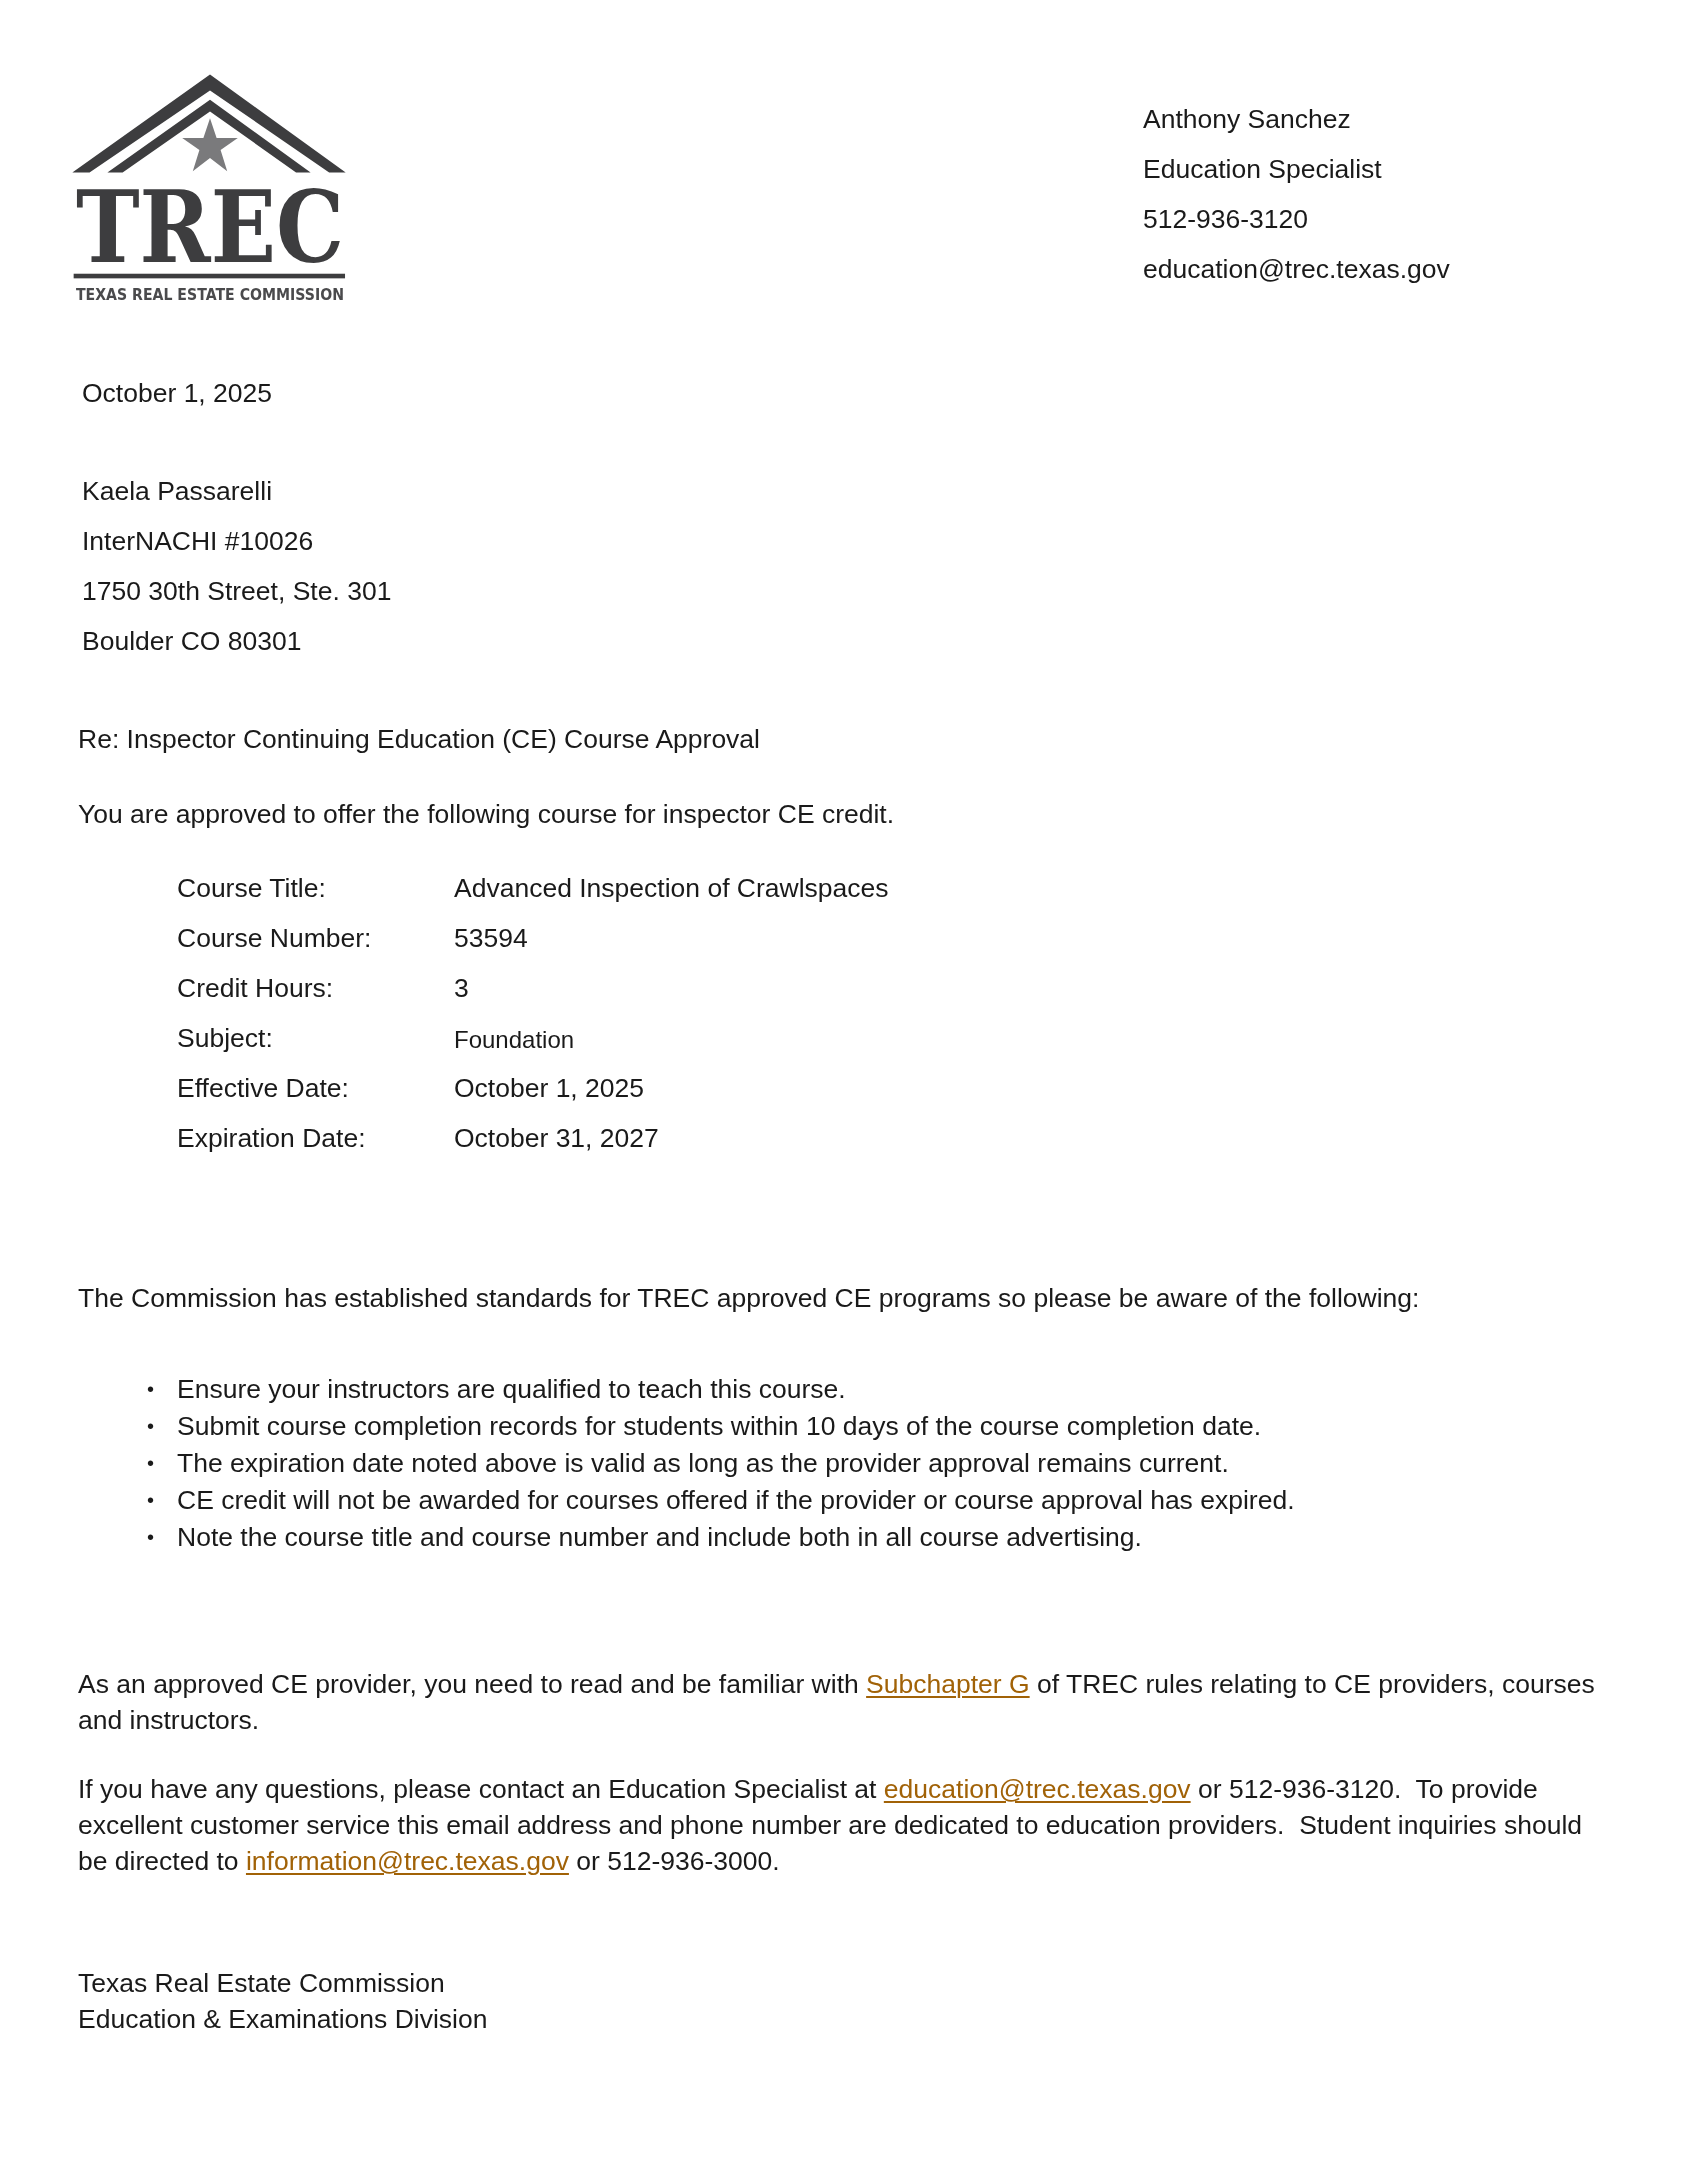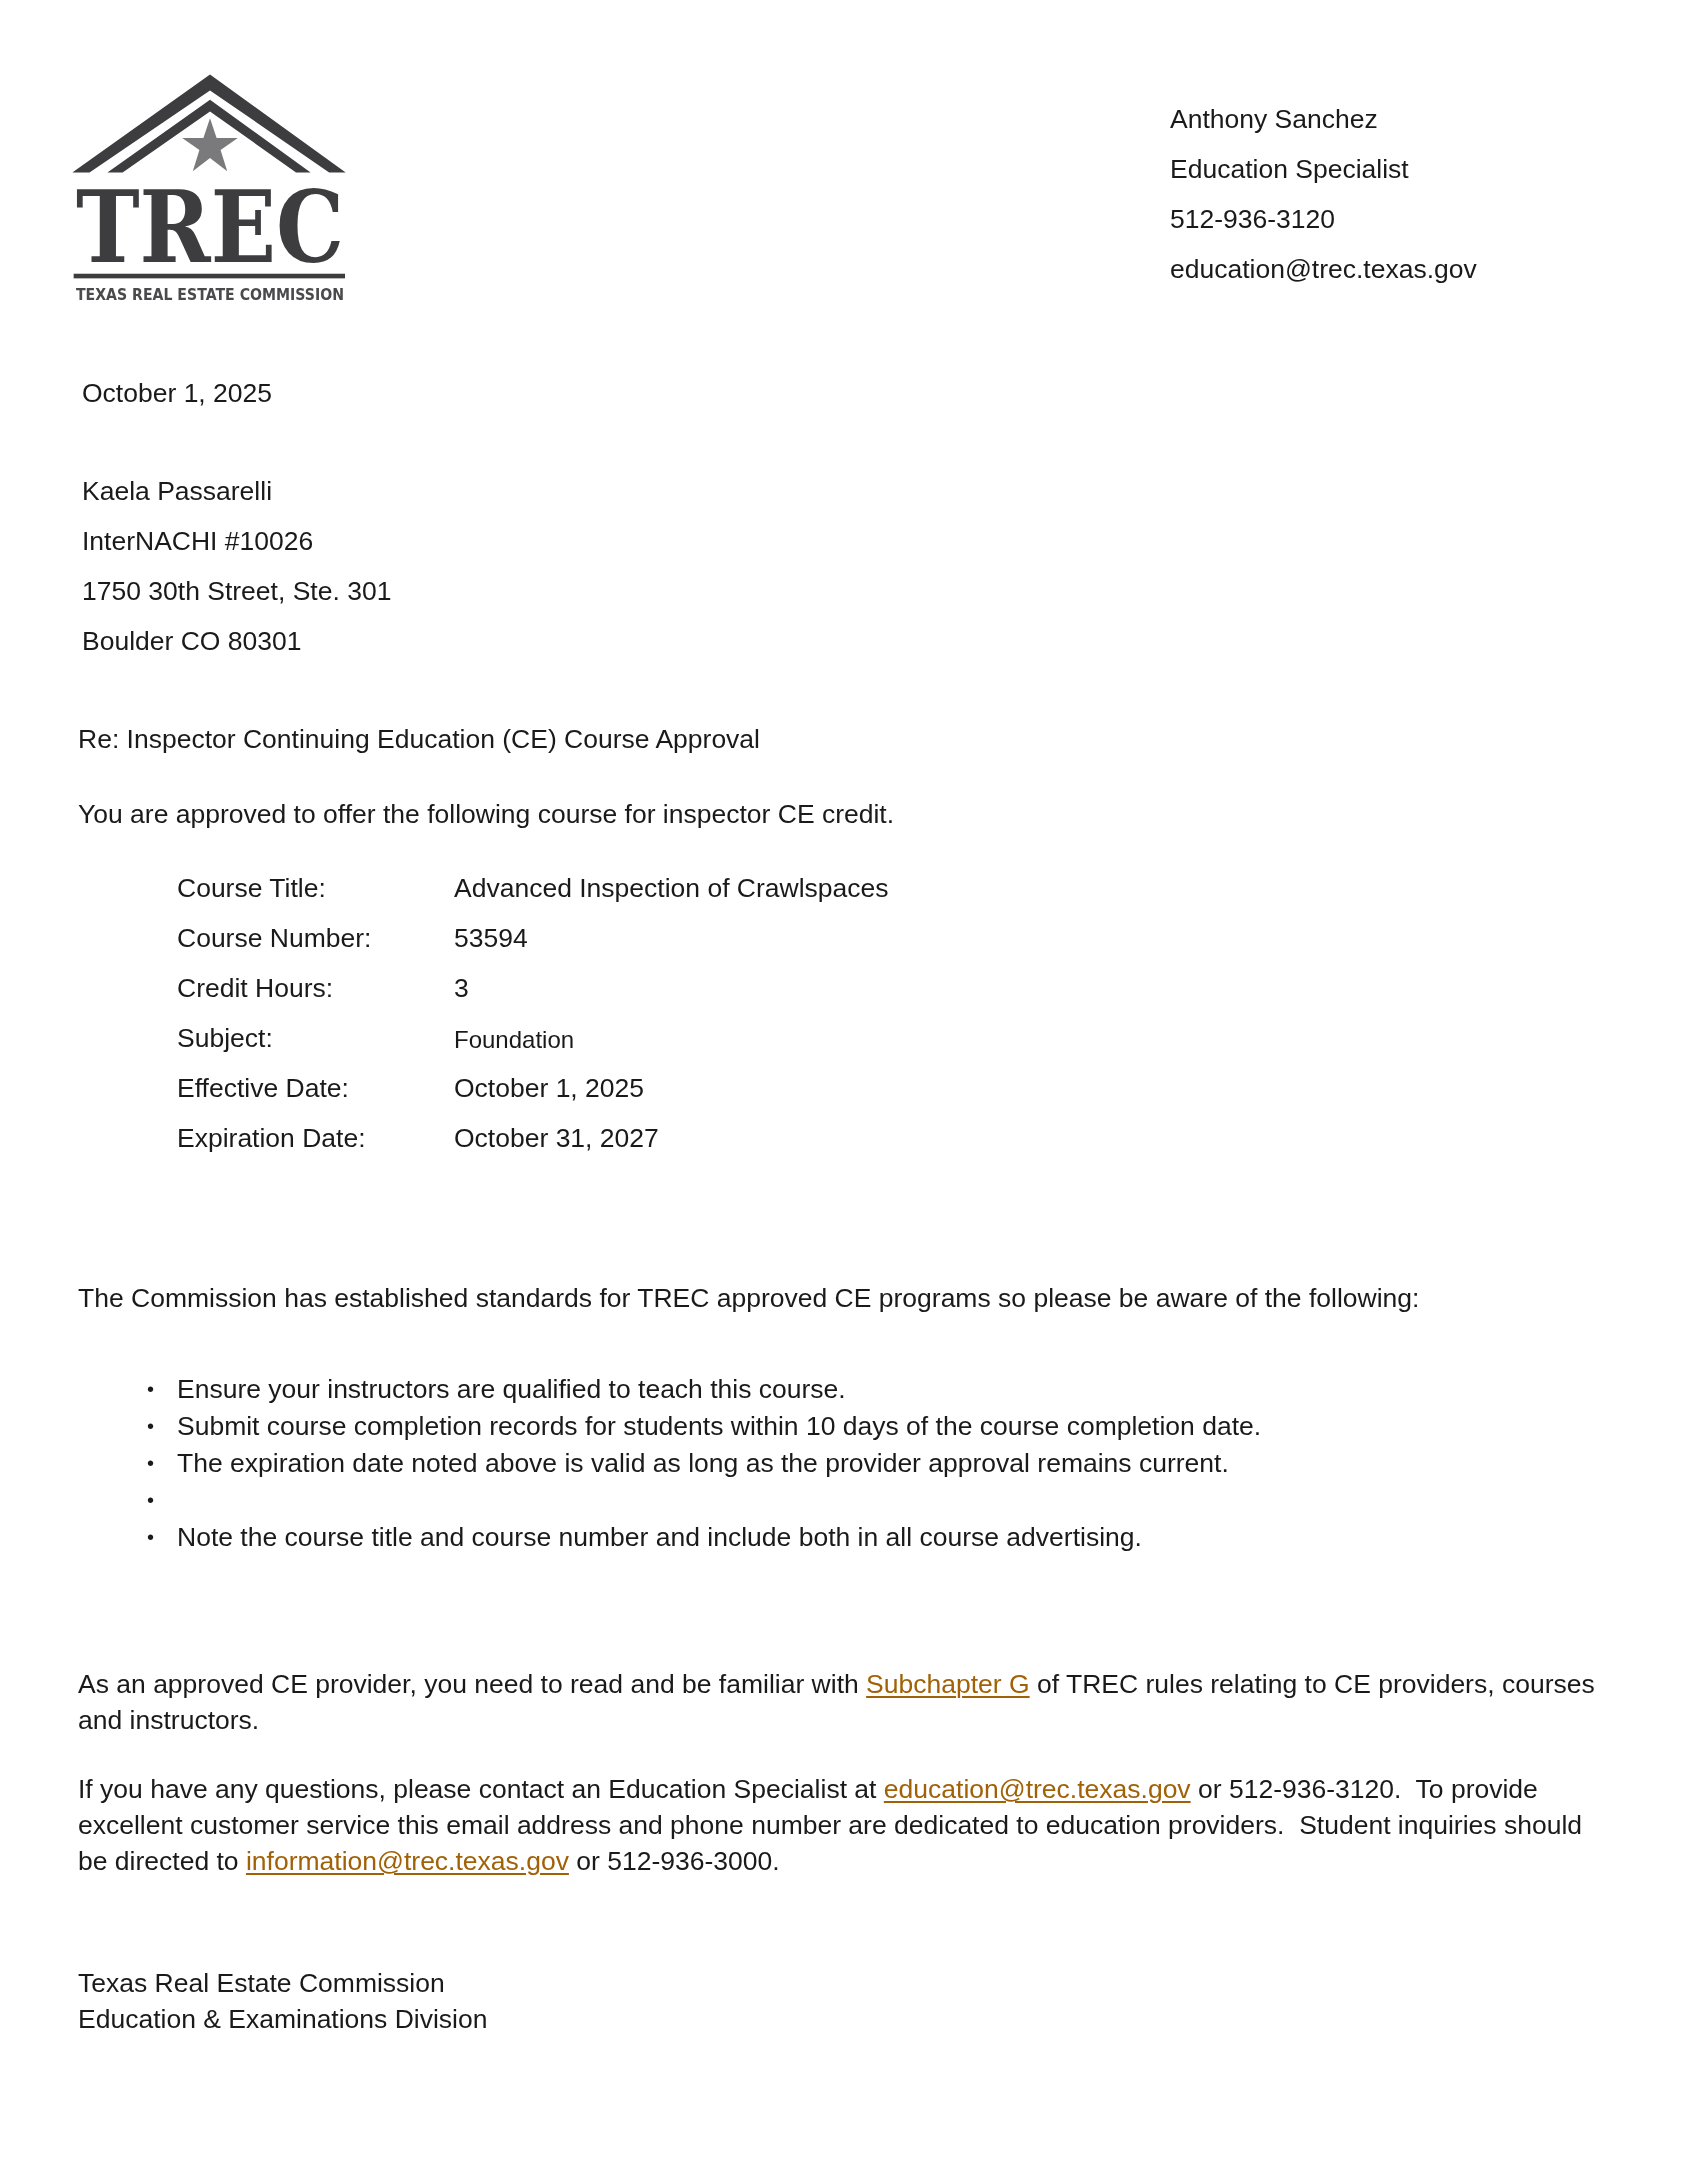--- a/index.html
+++ b/index.html
@@ -10,21 +10,21 @@
     }
     .txt { font-size: 26.5px; line-height: 1; white-space: nowrap; }
     .abs { position: absolute; }
 
     
     #logo { left: 71px; top: 73px; width: 278px; height: 232px; }
     #logo svg { width: 278px; height: 232px; display: block; }
 
     
     #contact { left: 1143px; top: 106px; }
-    #contact .line { height: 50px; margin-left: 27px; }
+    #contact .line { height: 50px; }
 
     
     #date { left: 82px; top: 380px; }
 
     
     #recipient { left: 82px; top: 478px; }
     #recipient .line { height: 50px; }
 
     #re-line { left: 78px; top: 726px; }
     #intro { left: 78px; top: 801px; }
@@ -130,20 +130,21 @@
   <li>
     <span class="bullet">•</span>
     <span>Submit course completion records for students within 10 days of the course completion date.</span>
   </li>
   <li>
     <span class="bullet">•</span>
     <span>The expiration date noted above is valid as long as the provider approval remains current.</span>
   </li>
   <li>
     <span class="bullet">•</span>
+    <span>CE credit will not be awarded for courses offered if the provider or course approval has expired.</span>
   </li>
   <li>
     <span class="bullet">•</span>
     <span>Note the course title and course number and include both in all course advertising.</span>
   </li>
 </ul>
 
 <p id="para-subchapter" class="abs para" style="margin:0"><span>As an approved CE provider, you need to read and be familiar with </span><a class="link" href="#">Subchapter G</a><span> of TREC rules relating to CE providers, courses and instructors.</span></p>
 
 <p id="para-contact" class="abs para" style="margin:0"><span>If you have any questions, please contact an Education Specialist at </span><a class="link" href="#">education@trec.texas.gov</a><span style="white-space:pre-wrap"> or 512-936-3120.  To provide excellent customer service this email address and phone number are dedicated to education providers.  Student inquiries should be directed to </span><a class="link" href="#">information@trec.texas.gov</a><span> or 512-936-3000.</span></p>

